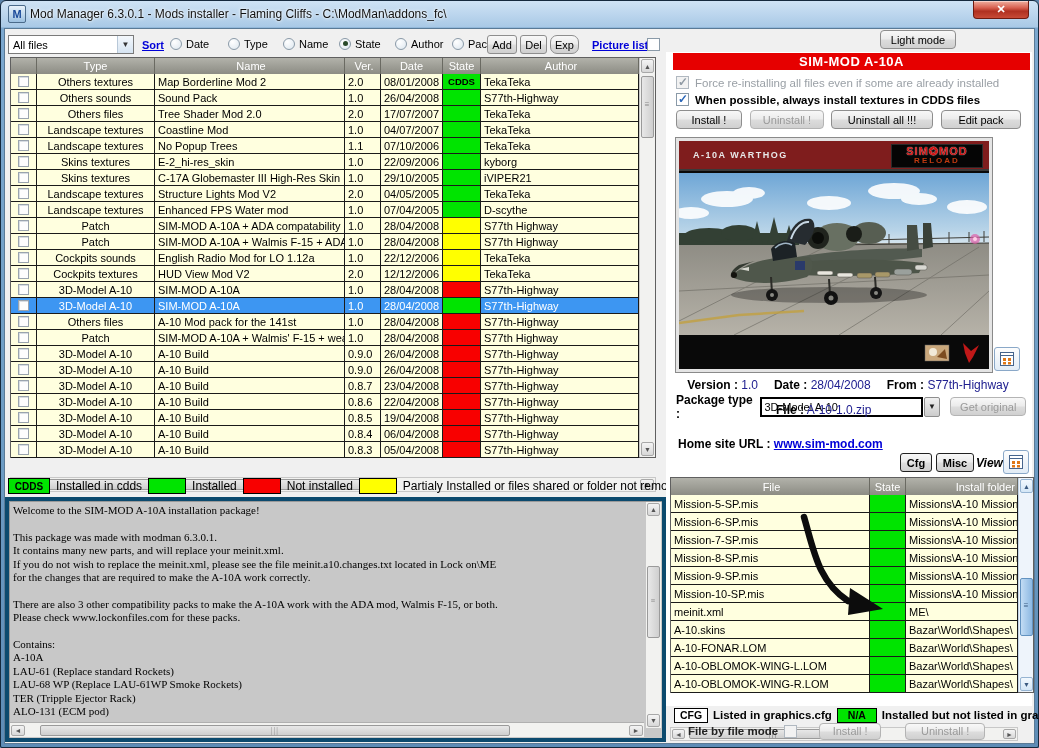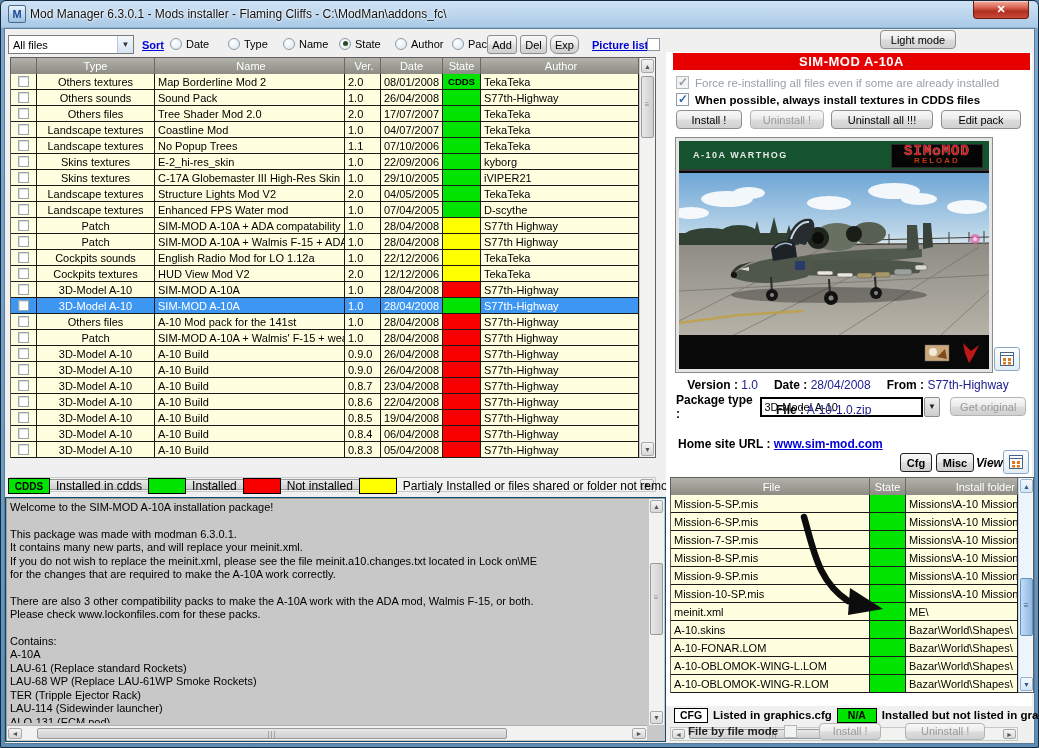--- a/index.html
+++ b/index.html
@@ -60,37 +60,37 @@
   .sb-v.blue { background:#eef4fb; border-left:1px solid #c2d4e6; }
   .sb-v.blue .sb-btn { background:linear-gradient(180deg,#f2f8fe,#d4e6f6); border-color:#96b4d2; color:#3a5a80; }
   .sb-v.blue .sb-thumb { background:linear-gradient(90deg,#c2dcf4,#8cb8e2); border-color:#6292c0; }
 
   
   .legend { left:8px; top:477px; height:18px; display:flex; align-items:center; gap:6px; font-size:12px; color:#000; }
   .lg-box { width:38px; height:16px; border:1px solid #000; display:flex; align-items:center; justify-content:center; font-size:10px; font-weight:bold; }
   .lg-box.first { width:42px; }
 
   
-  .descbox { left:5px; top:497px; width:661px; height:245px; background:#c8c8c8; border:1px solid #0c4a6e;
-    box-shadow:inset 1px 1px 0 #9a9a9a; }
+  .descbox { left:5px; top:497px; width:661px; height:245px; background:#c8c8c8; border:4px solid #0c4a6e;
+    box-shadow:inset 1px 1px 0 #9a9a9a;font-family:Liberation Serif, serif; }
   .desc-text { position:absolute; left:4px; top:3px; right:20px; bottom:18px; font-size:11px; color:#000; line-height:13.4px; overflow:hidden; white-space:nowrap; }
 
   
   .banner { left:673px; top:53px; width:357px; height:17px; color:#fff; font-weight:bold; font-size:13px;
     display:flex; align-items:center; justify-content:center; letter-spacing:.5px; }
   .optrow { left:676px; height:15px; display:flex; align-items:center; gap:6px; font-size:11.5px; }
   .optrow.gray { color:#9aa0a6; }
   .optrow.bold { font-weight:bold; color:#000; }
 
   .picframe { left:676px; top:138px; width:316px; height:234px; background:#0a0a0a; border:3px solid #e4e4e4; outline:1px solid #8a8a8a; }
-  .pic-caption { position:absolute; left:0; top:0; right:0; height:30px; background:#14532d; border-bottom:2px solid #3a3a3a;
+  .pic-caption { position:absolute; left:0; top:0; right:0; height:30px; background:#7f1d1d; border-bottom:2px solid #3a3a3a;
     display:flex; align-items:center; }
   .pic-caption .cap { color:#e8e8e8; font-size:9px; font-weight:bold; letter-spacing:1.5px; margin-left:14px; }
   .pic-logo { position:absolute; right:6px; top:3px; width:92px; height:24px; background:#050505; border:1px solid #2a2a2a; text-align:center; }
-  .pic-logo .l1 { font-size:14px; font-weight:bold; color:#d01414; line-height:12px; letter-spacing:1px; text-shadow:0 0 1px #fff;font-family:Liberation Mono, monospace; }
+  .pic-logo .l1 { font-size:11px; font-weight:bold; color:#d01414; line-height:12px; letter-spacing:1px; text-shadow:0 0 1px #fff; }
   .pic-logo .l2 { font-size:8px; font-weight:bold; color:#c03a10; line-height:8px; letter-spacing:2px; }
   .pic-photo { position:absolute; left:0; top:32px; width:310px; height:162px; }
   .pic-strip { position:absolute; left:0; bottom:0; right:0; height:32px; background:#090909; }
 
   .gridbtn { width:26px; height:24px; background:linear-gradient(180deg,#fdfdfd,#e2ecf6); border:1px solid #8aa8c8; border-radius:3px;
     display:flex; align-items:center; justify-content:center; }
 
   .inforow { left:676px; top:378px; width:344px; height:15px; display:flex; justify-content:center; gap:16px; font-size:12px; white-space:nowrap; }
   .blabel { font-weight:bold; color:#000; }
   .navy { color:#202090; }
@@ -539,21 +539,20 @@
       <div>for the changes that are required to make the A-10A work correctly.</div>
       <div>&nbsp;</div>
       <div>There are also 3 other compatibility packs to make the A-10A work with the ADA mod, Walmis F-15, or both.</div>
       <div>Please check www.lockonfiles.com for these packs.</div>
       <div>&nbsp;</div>
       <div>Contains:</div>
       <div>A-10A</div>
       <div>LAU-61 (Replace standard Rockets)</div>
       <div>LAU-68 WP (Replace LAU-61WP Smoke Rockets)</div>
       <div>TER (Tripple Ejector Rack)</div>
-      <div>LAU-114 (Sidewinder launcher)</div>
       <div>ALO-131 (ECM pod)</div>
     </div>
   <div class="sb-v" style="position:absolute; right:1px; top:1px; height:226px;">
     <div class="sb-btn" style="left:1px; top:1px; width:13px; height:13px;">▲</div>
     <div class="sb-thumb" style="left:1px; top:64px; width:13px; height:72px;">
         <div class="grip" style="margin-top:30px;">≡</div>
       </div>
     <div class="sb-btn" style="left:1px; bottom:1px; width:13px; height:13px;">▼</div>
   </div>
   <div class="sb-h" style="position:absolute; left:1px; bottom:1px; right:18px; height:15px; border-top:1px solid #b0b0b0;">

